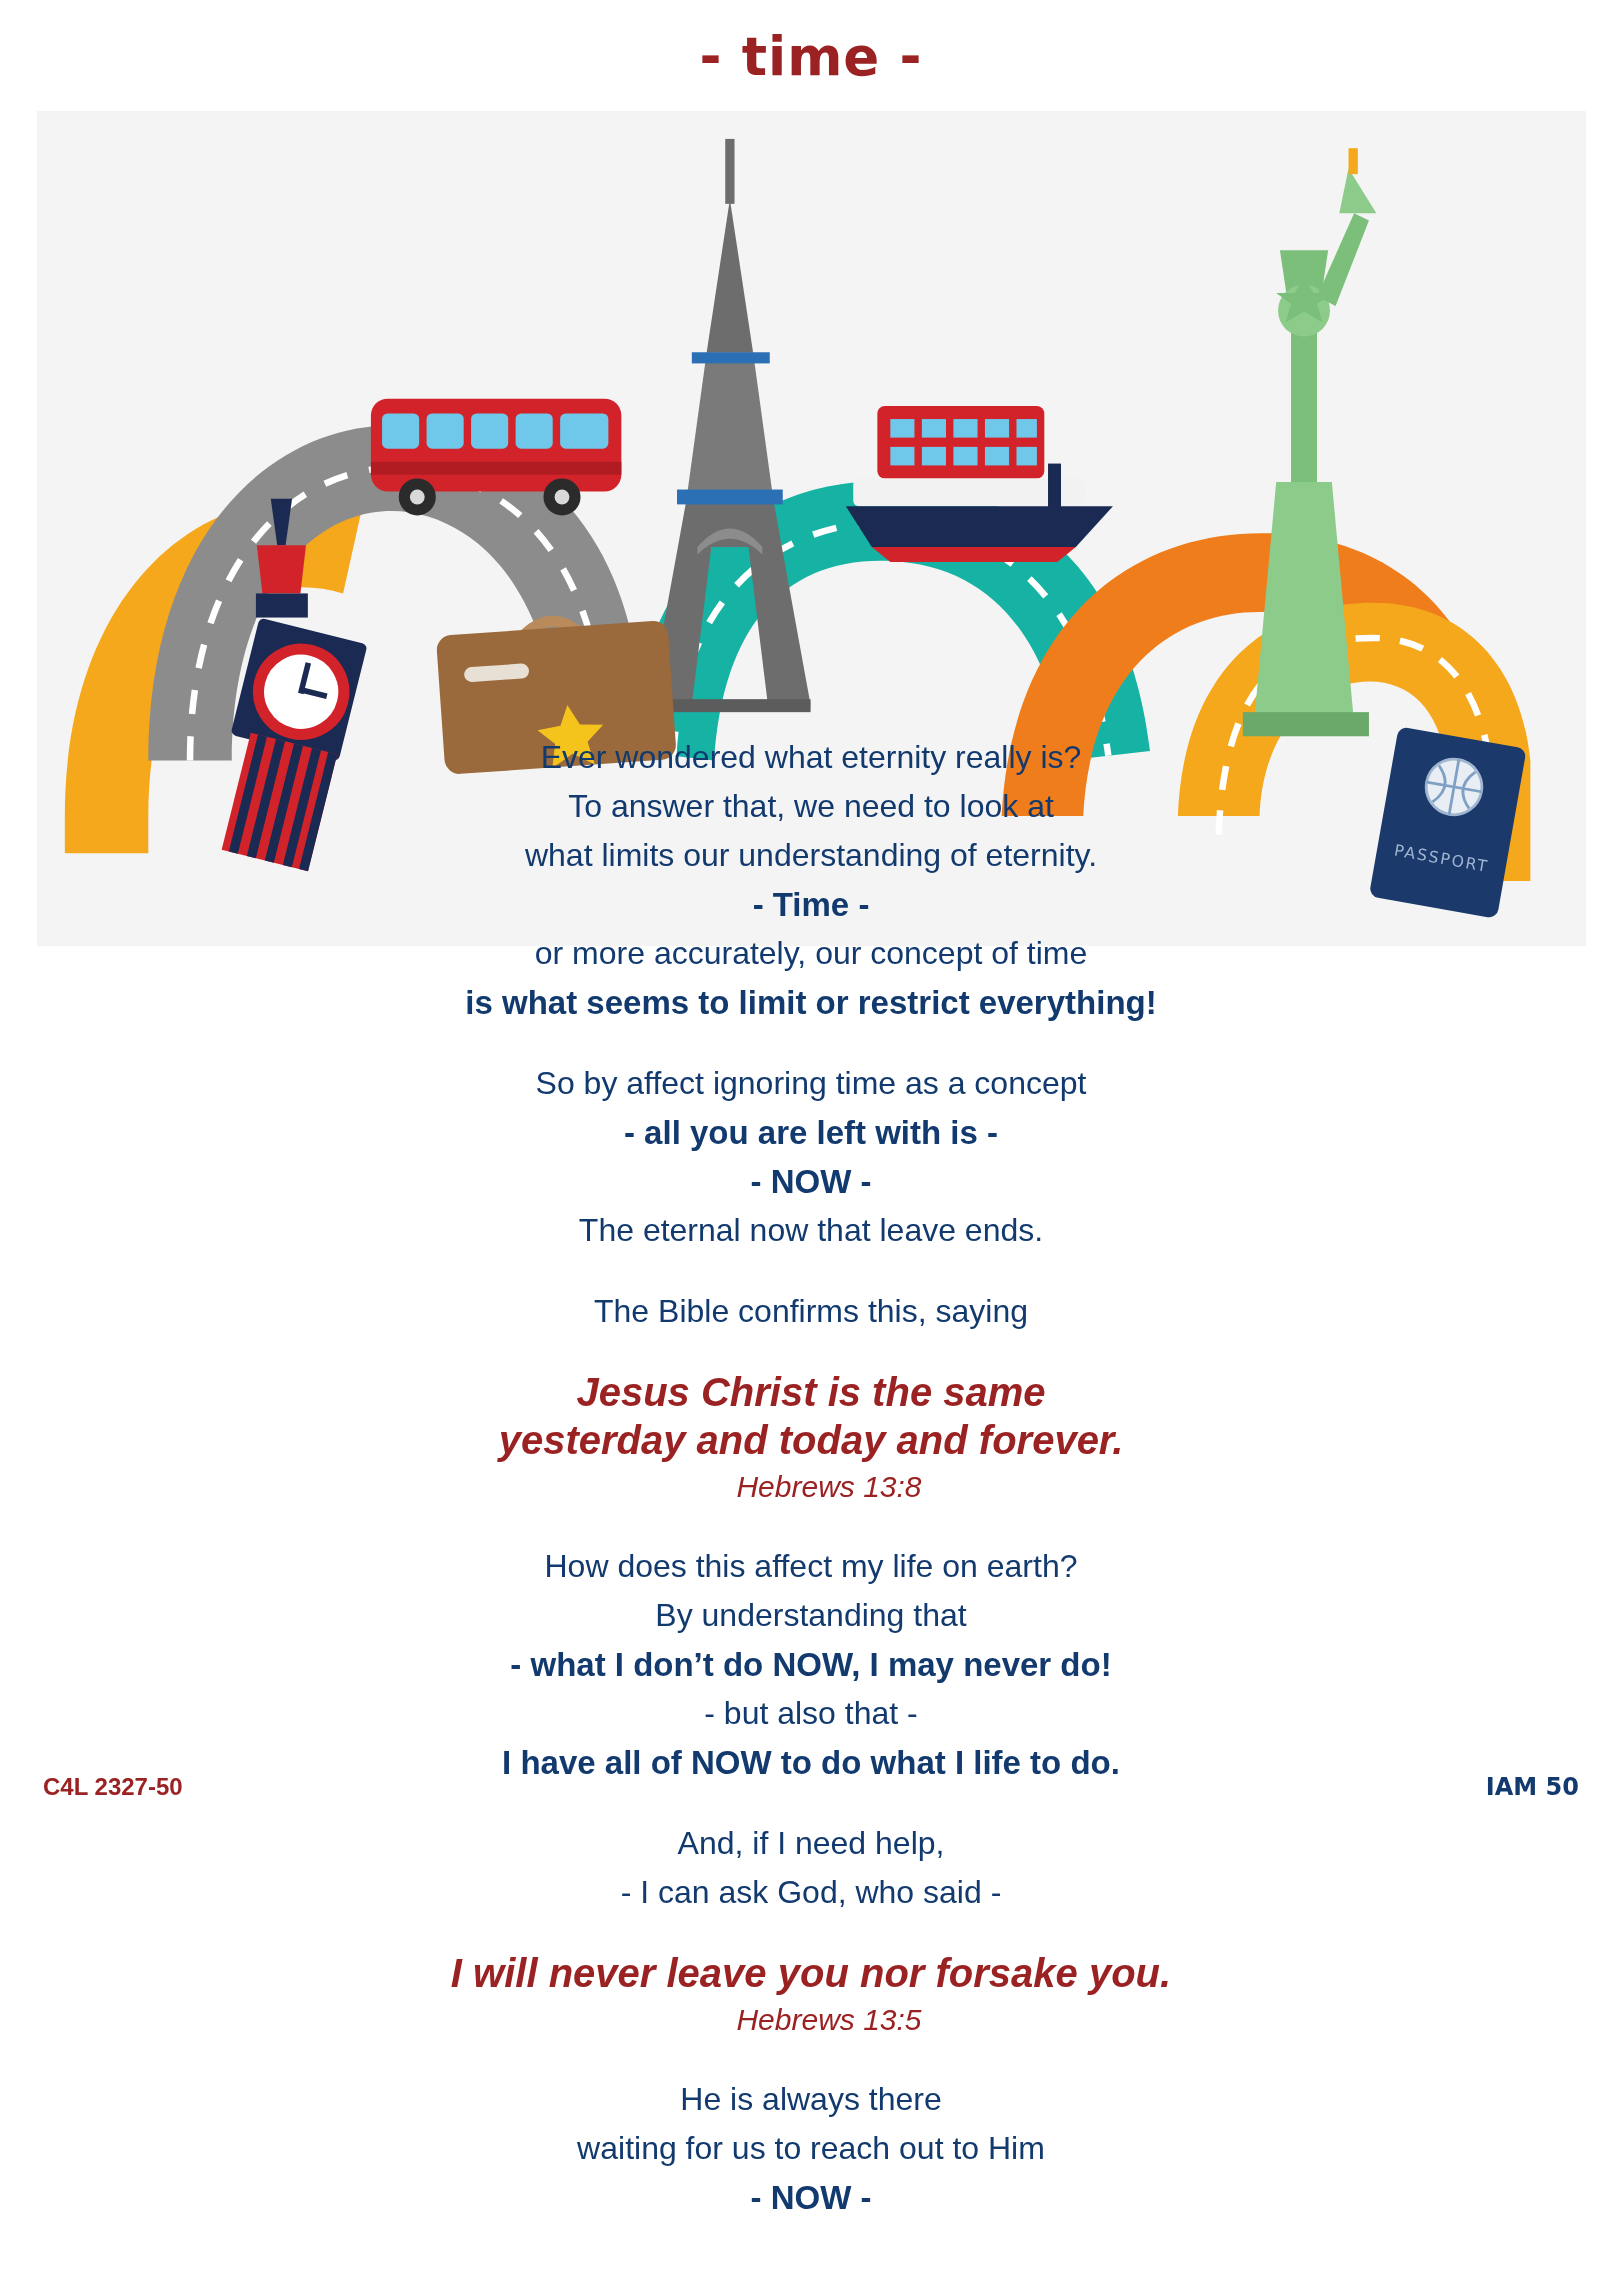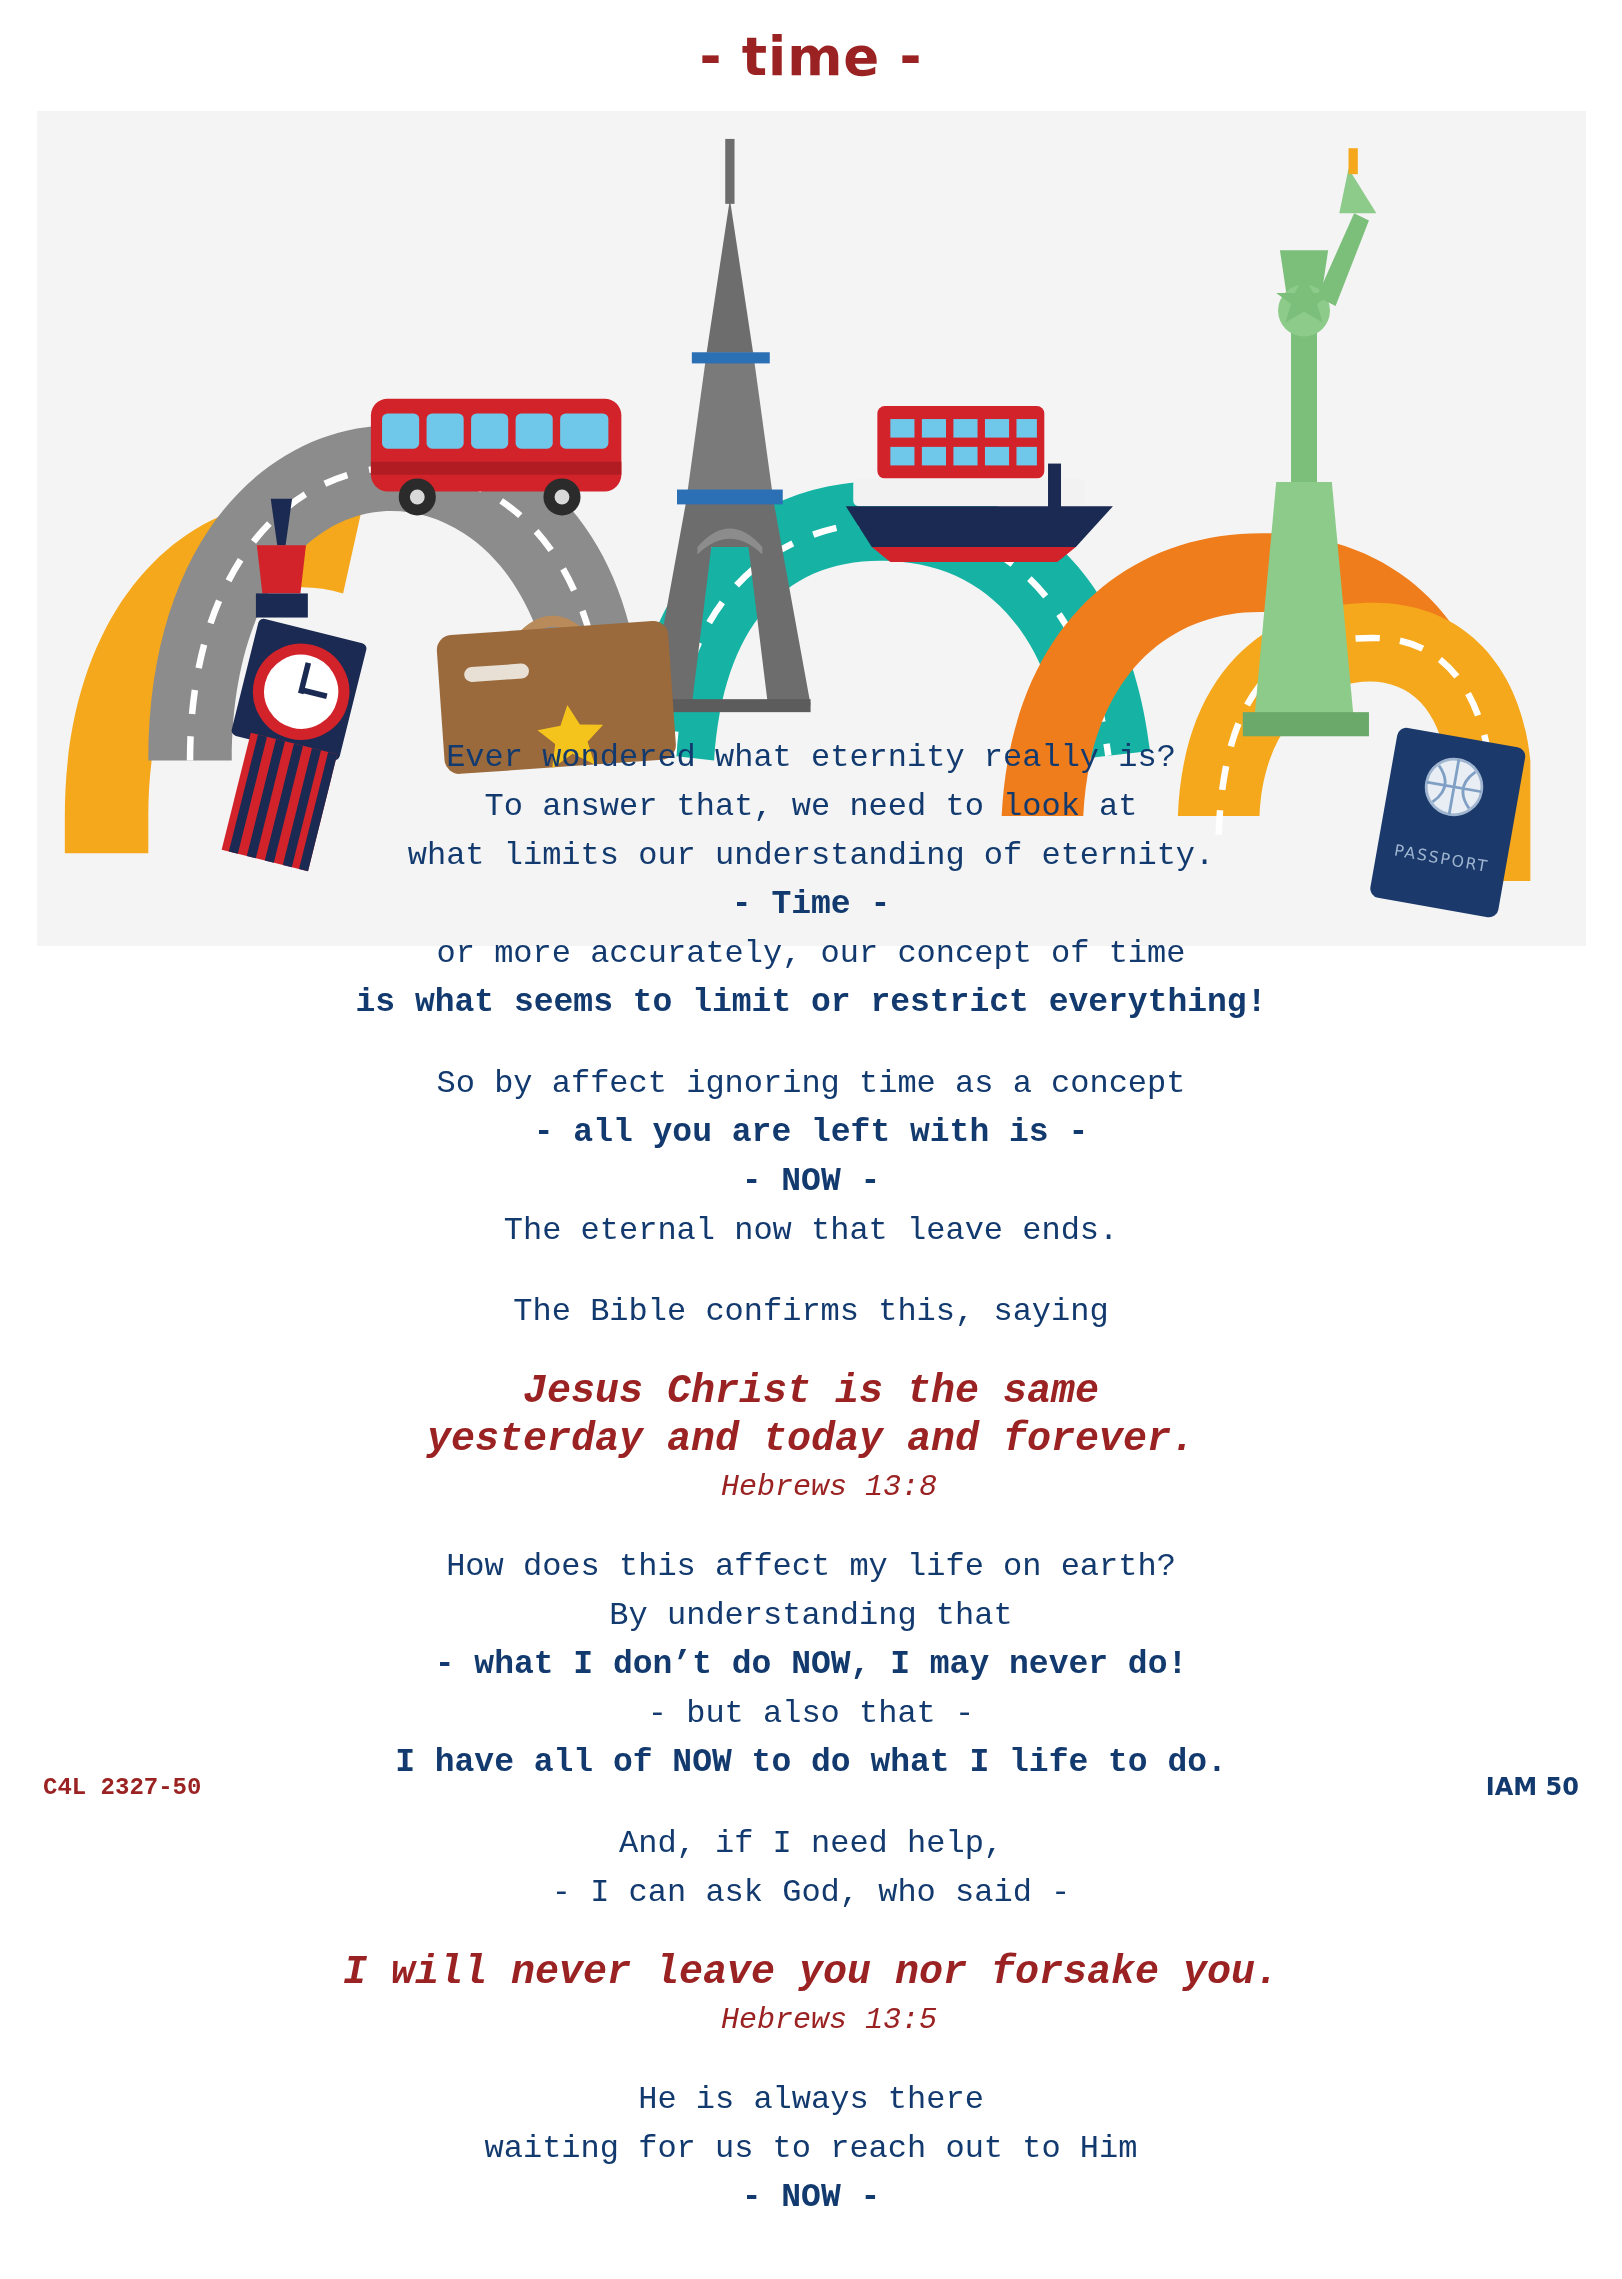--- a/index.html
+++ b/index.html
@@ -67,21 +67,21 @@
     position: absolute;
     top: 733px;
     left: 0;
     width: 100%;
     text-align: center;
   }
   .line {
     color: #123a6e;
     font-size: 32px;
     line-height: 49px;
-    font-family: Liberation Mono, monospace;
+    font-family: Liberation Sans, sans-serif;
   }
   .line.bold {
     font-weight: bold;
     font-size: 33px;
   }
   .line.scripture {
     color: #9b2222;
     font-style: italic;
     font-weight: bold;
     font-size: 40px;
@@ -97,21 +97,21 @@
   .gap-md { height: 32px; }
 
   
   .footer-left {
     position: absolute;
     left: 43px;
     bottom: 37px;
     color: #9b2222;
     font-weight: bold;
     font-size: 24px;
-    font-family: Liberation Mono, monospace;
+    font-family: Liberation Sans, sans-serif;
   }
   .footer-right {
     position: absolute;
     right: 43px;
     bottom: 37px;
     color: #123a6e;
     font-weight: bold;
     font-size: 24px;
     font-family: "DejaVu Sans", sans-serif;
   }

